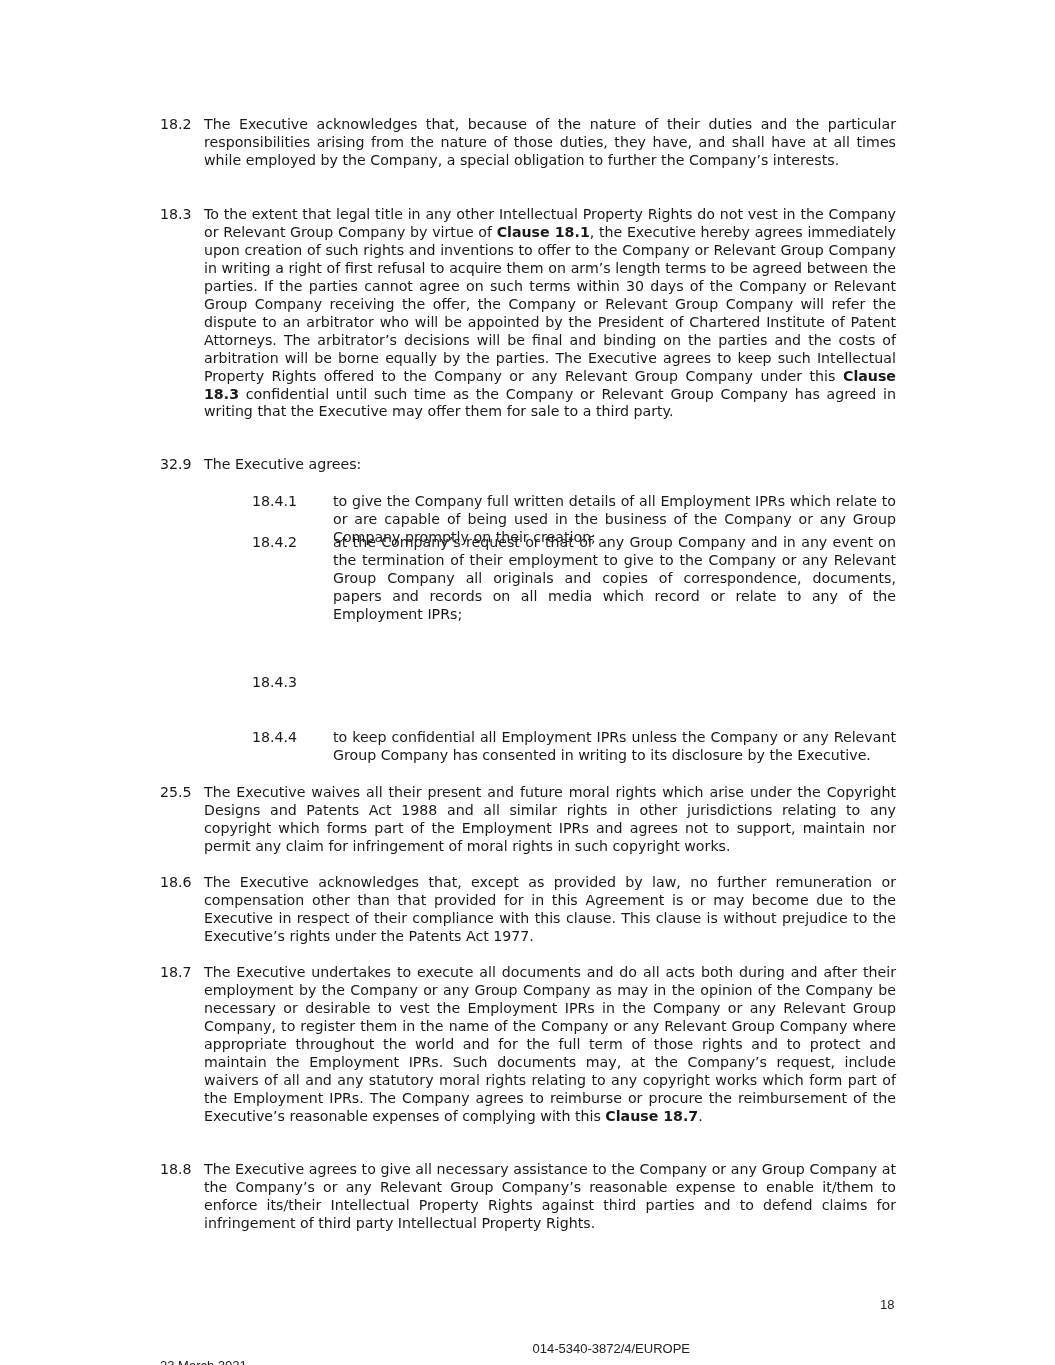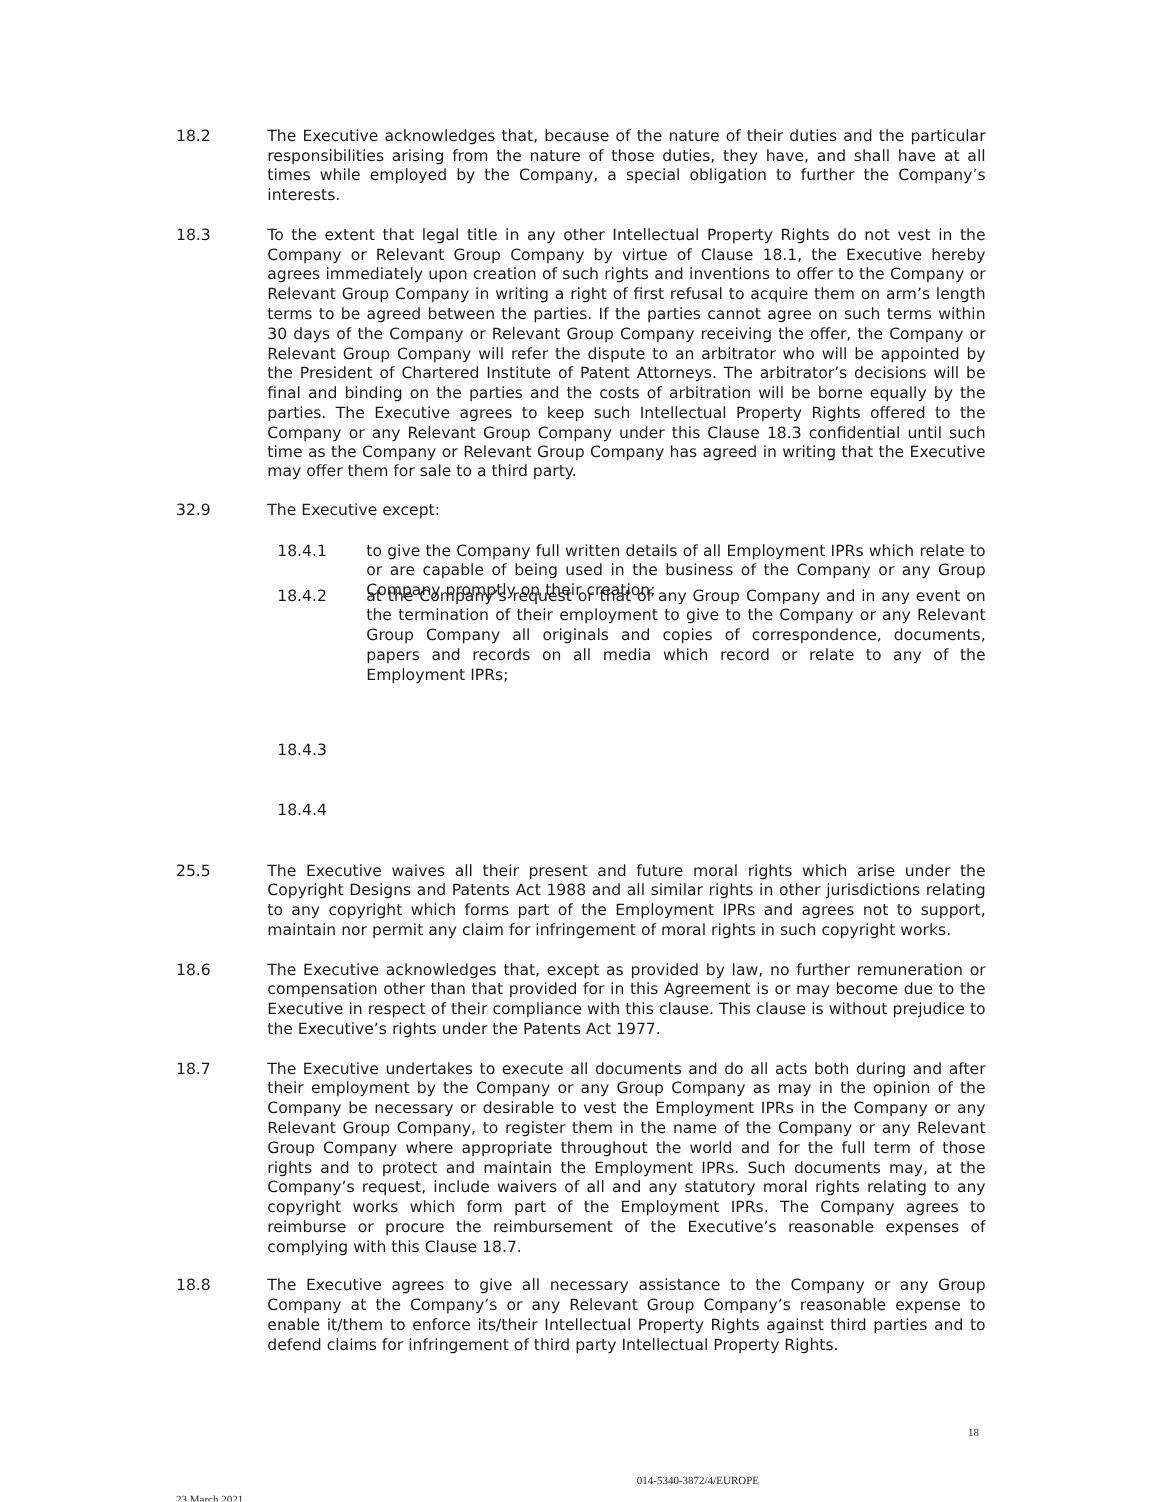--- a/index.html
+++ b/index.html
@@ -8,62 +8,63 @@
   .clause {
     position: absolute;
     left: 160px;
     width: 736px;
     font-family: "DejaVu Sans", sans-serif;
     font-size: 14.2px;
     line-height: 17.95px;
     color: #1a1a1a;
   }
   .clause .num { position: absolute; left: 0; top: 0; }
-  .clause .txt { margin-left: 83px; text-align: justify; }
+  .clause .txt { margin-left: 44px; text-align: justify; }
   .sub { left: 252px; width: 644px; }
   .sub .txt { margin-left: 81px; }
-  .txt b { font-weight: normal; }
-  .footer { position: absolute; font-family: Liberation Serif, serif; font-size: 10px; color: #222; }
+  .txt b { font-weight: bold; }
+  .footer { position: absolute; font-family: Liberation Sans, sans-serif; font-size: 13px; color: #222; }
 </style>
 </head>
 <body>
 
 <div class="page">
 
   <div class="clause" style="top:116px">
     <span class="num">18.2</span>
     <div class="txt"><span>The Executive acknowledges that, because of the nature of their duties and the particular responsibilities arising from the nature of those duties, they have, and shall have at all times while employed by the Company, a special obligation to further the Company’s interests.</span></div>
   </div>
 
   <div class="clause" style="top:206px">
     <span class="num">18.3</span>
     <div class="txt"><span>To the extent that legal title in any other Intellectual Property Rights do not vest in the Company or Relevant Group Company by virtue of </span><b>Clause 18.1</b><span>, the Executive hereby agrees immediately upon creation of such rights and inventions to offer to the Company or Relevant Group Company in writing a right of first refusal to acquire them on arm’s length terms to be agreed between the parties.  If the parties cannot agree on such terms within 30 days of the Company or Relevant Group Company receiving the offer, the Company or Relevant Group Company will refer the dispute to an arbitrator who will be appointed by the President of Chartered Institute of Patent Attorneys.  The arbitrator’s decisions will be final and binding on the parties and the costs of arbitration will be borne equally by the parties.  The Executive agrees to keep such Intellectual Property Rights offered to the Company or any Relevant Group Company under this </span><b>Clause 18.3</b><span> confidential until such time as the Company or Relevant Group Company has agreed in writing that the Executive may offer them for sale to a third party.</span></div>
   </div>
 
   <div class="clause" style="top:456px">
     <span class="num">32.9</span>
-    <div class="txt"><span>The Executive except:</span></div>
+    <div class="txt"><span>The Executive agrees:</span></div>
   </div>
 
   <div class="clause sub" style="top:493px">
     <span class="num">18.4.1</span>
     <div class="txt">to give the Company full written details of all Employment IPRs which relate to or are capable of being used in the business of the Company or any Group Company promptly on their creation;</div>
   </div>
 
   <div class="clause sub" style="top:534px">
     <span class="num">18.4.2</span>
     <div class="txt">at the Company’s request or that of any Group Company and in any event on the termination of their employment to give to the Company or any Relevant Group Company all originals and copies of correspondence, documents, papers and records on all media which record or relate to any of the Employment IPRs;</div>
   </div>
 
   <div class="clause sub" style="top:674px">
     <span class="num">18.4.3</span>
   </div>
 
   <div class="clause sub" style="top:729px">
     <span class="num">18.4.4</span>
+    <div class="txt">to keep confidential all Employment IPRs unless the Company or any Relevant Group Company has consented in writing to its disclosure by the Executive.</div>
   </div>
 
   <div class="clause" style="top:784px">
     <span class="num">25.5</span>
     <div class="txt"><span>The Executive waives all their present and future moral rights which arise under the Copyright Designs and Patents Act 1988 and all similar rights in other jurisdictions relating to any copyright which forms part of the Employment IPRs and agrees not to support, maintain nor permit any claim for infringement of moral rights in such copyright works.</span></div>
   </div>
 
   <div class="clause" style="top:874px">
     <span class="num">18.6</span>
     <div class="txt"><span>The Executive acknowledges that, except as provided by law, no further remuneration or compensation other than that provided for in this Agreement is or may become due to the Executive in respect of their compliance with this clause.  This clause is without prejudice to the Executive’s rights under the Patents Act 1977.</span></div>

